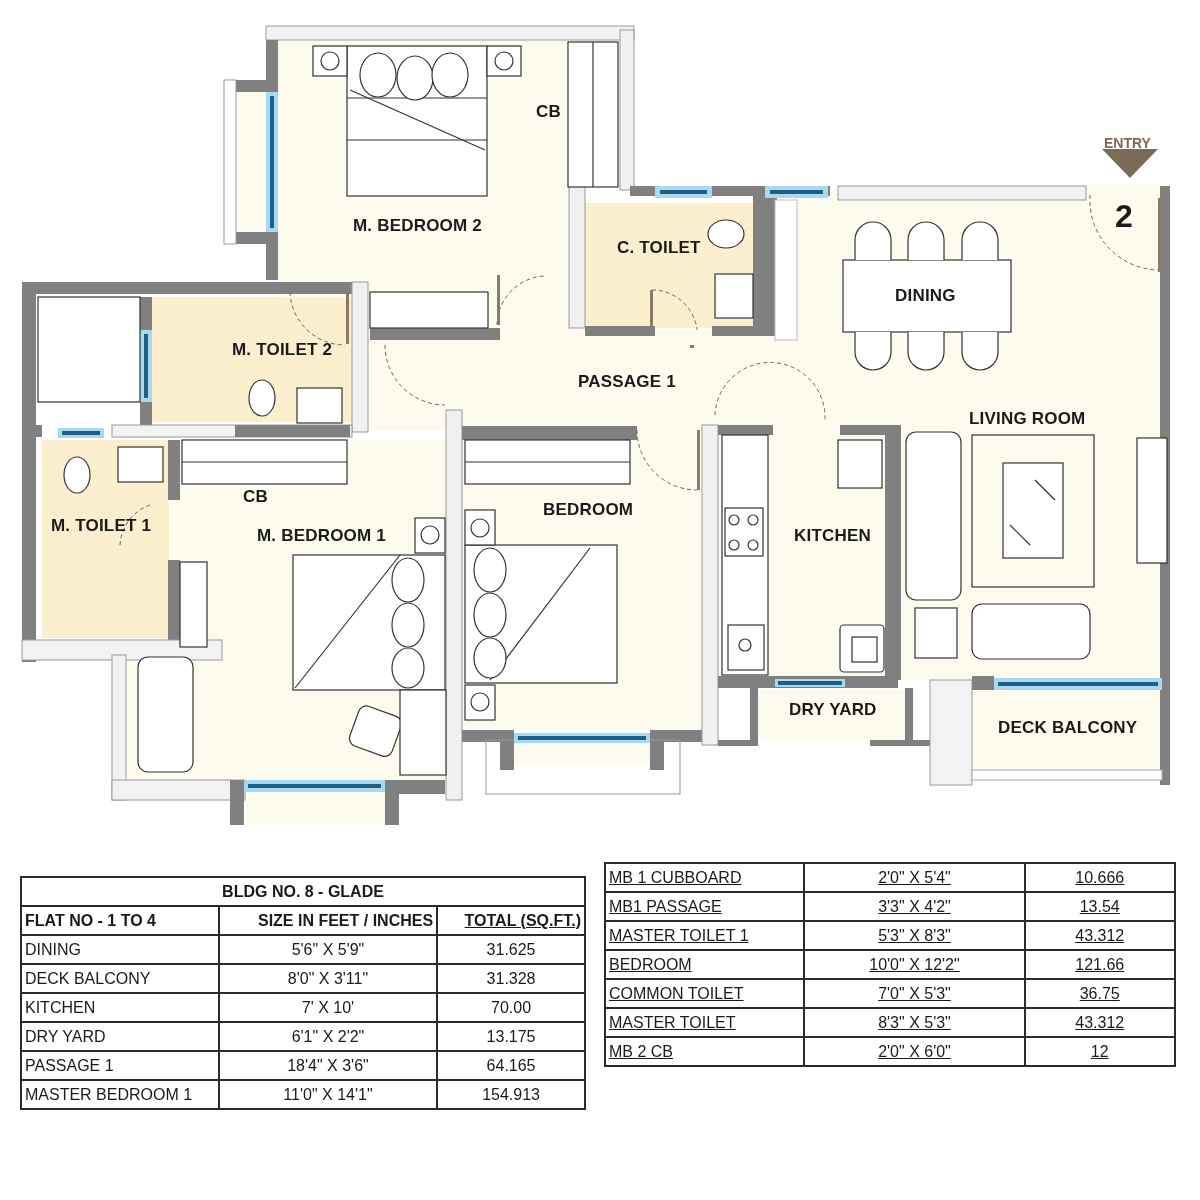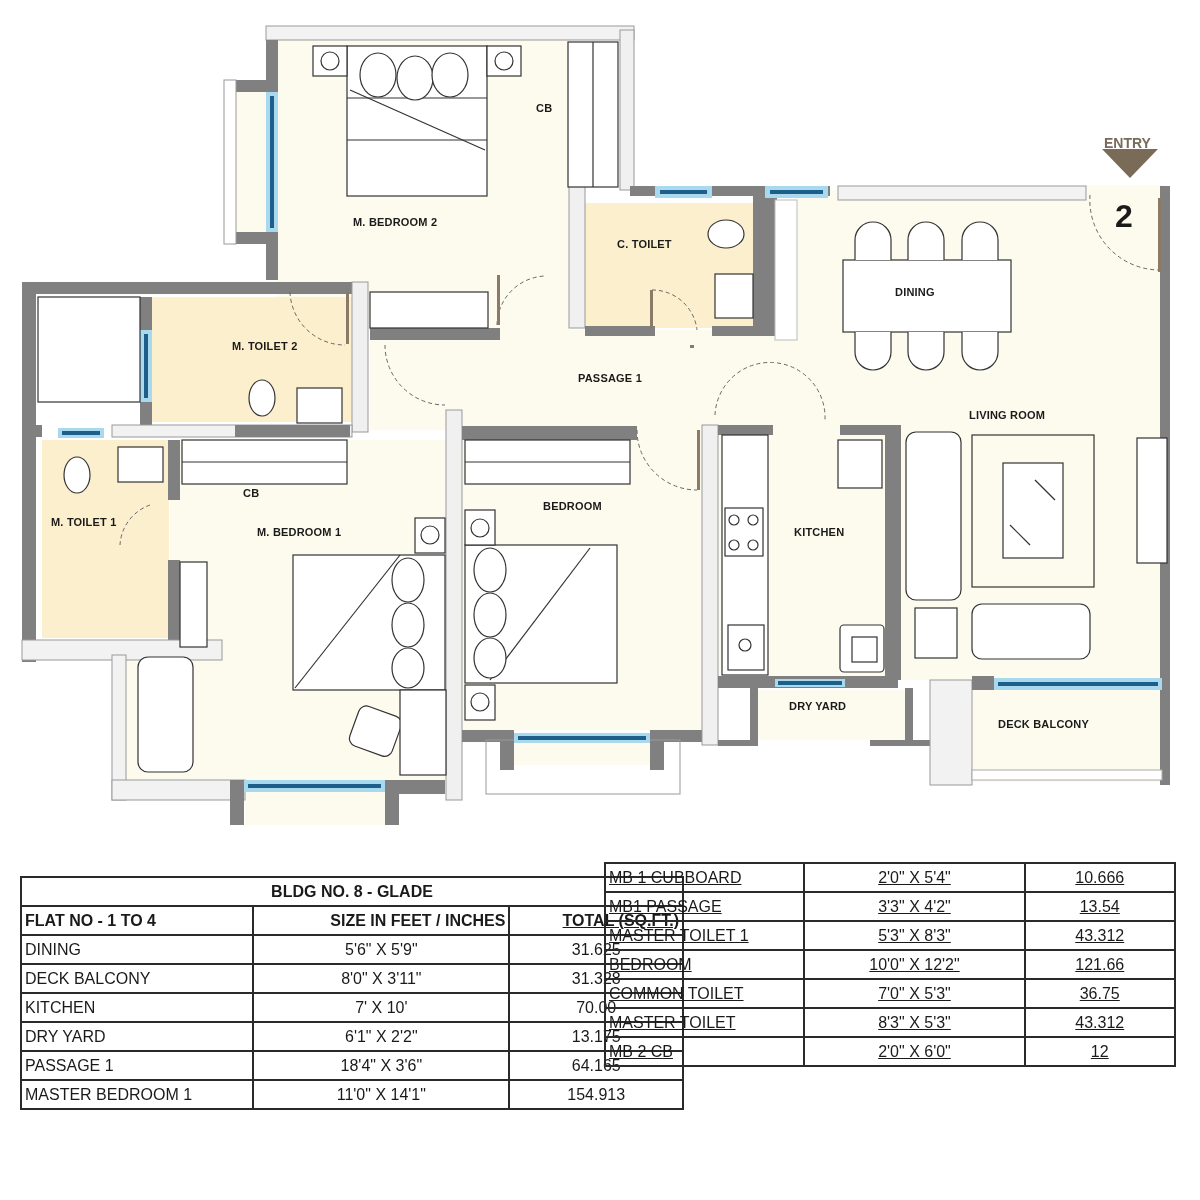--- a/index.html
+++ b/index.html
@@ -1,24 +1,24 @@
 <!DOCTYPE html>
 <html><head>
 <meta charset="utf-8">
 <style>
   html, body { margin: 0; padding: 0; background: #ffffff; }
   body { width: 1200px; height: 1200px; position: relative; overflow: hidden; font-family: "Liberation Sans", sans-serif; }
   #plan { position: absolute; left: 0; top: 0; width: 1200px; height: 850px; }
-  .room-label { position: absolute; font-family: "Liberation Sans", sans-serif; font-weight: bold; font-size: 11px; color: #1a1a1a; white-space: nowrap; letter-spacing: 0.2px; }
+  .room-label { position: absolute; font-family: "Liberation Sans", sans-serif; font-weight: bold; font-size: 17px; color: #1a1a1a; white-space: nowrap; letter-spacing: 0.2px; }
   .entry-label { position: absolute; left: 1104px; top: 123px; font-weight: bold; font-size: 14px; color: #7a6a58; margin-top: 12px; }
   .flat-number { position: absolute; left: 1115px; top: 198px; font-weight: bold; font-size: 32px; color: #1a1a1a; }
   table.schedule { position: absolute; border-collapse: collapse; font-family: "Liberation Sans", sans-serif; color: #1a1a1a; }
   table.schedule td, table.schedule th { border: 2px solid #2a2a2a; padding: 0 3px; height: 27px; font-size: 16px; font-weight: normal; }
   table.schedule th { font-weight: bold; }
-  #table-left { left: 20px; top: 876px; width: 664px; padding-left: 12px; }
+  #table-left { left: 20px; top: 876px; width: 566px; padding-left: 12px; }
   #table-right { left: 604px; top: 862px; width: 572px; text-decoration: underline; }
   td.c-name { text-align: left; }
   td.c-size, td.c-total { text-align: center; }
   td.c-total { padding-top: 4px; }
 </style>
 </head>
 <body>
 
 <svg id="plan" viewBox="0 0 1200 850" xmlns="http://www.w3.org/2000/svg">
   <g>

